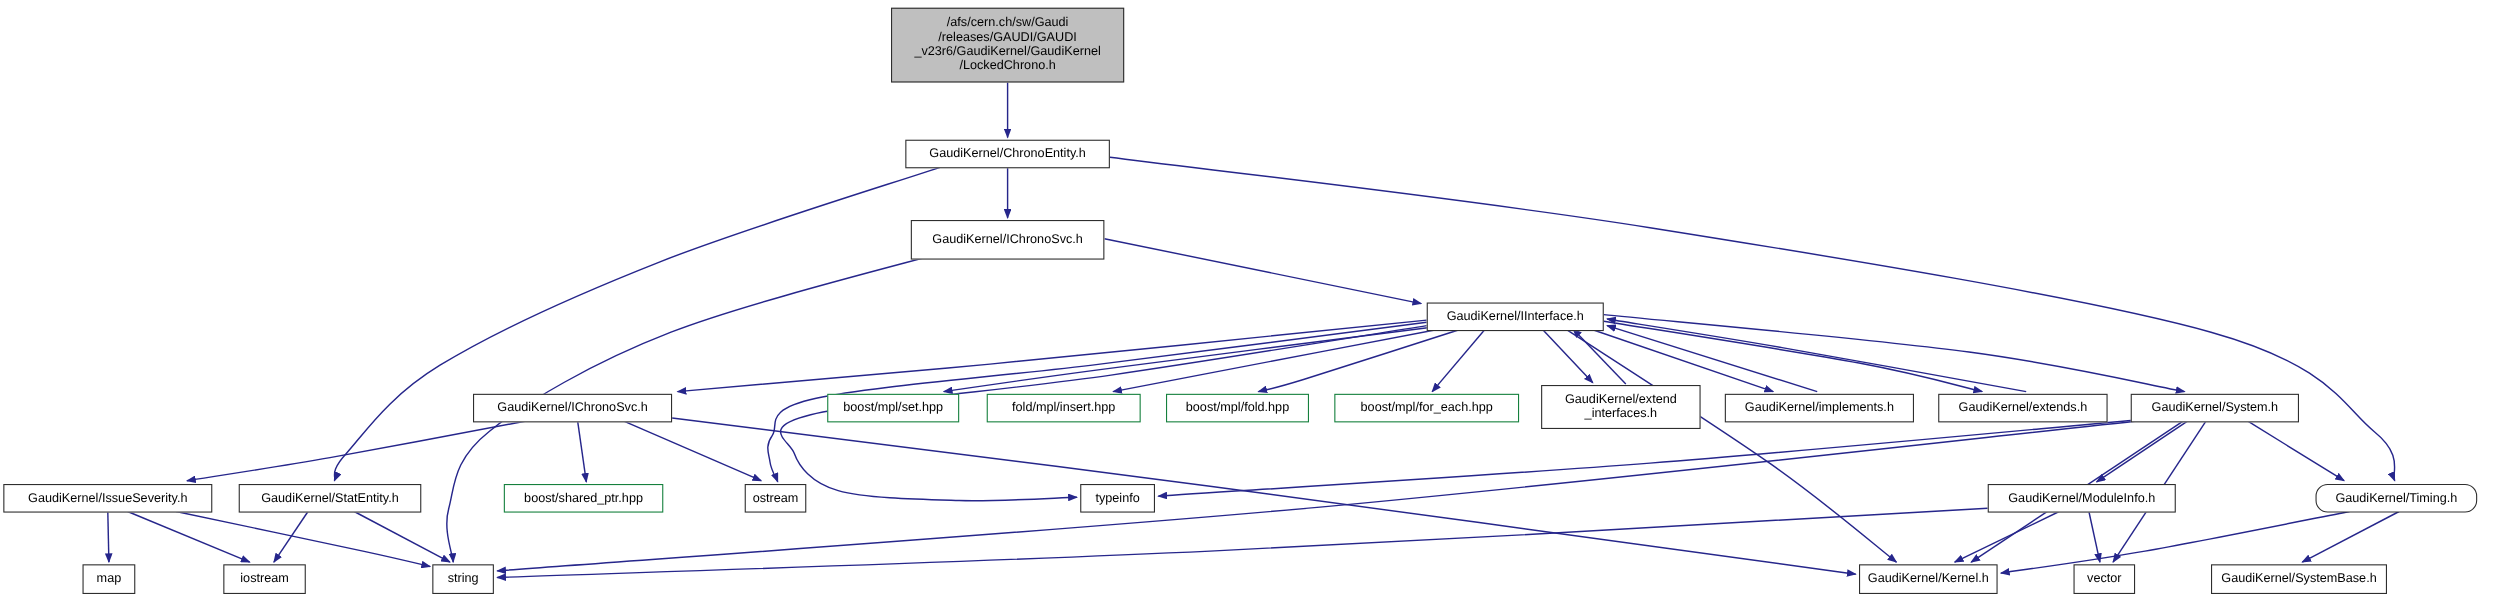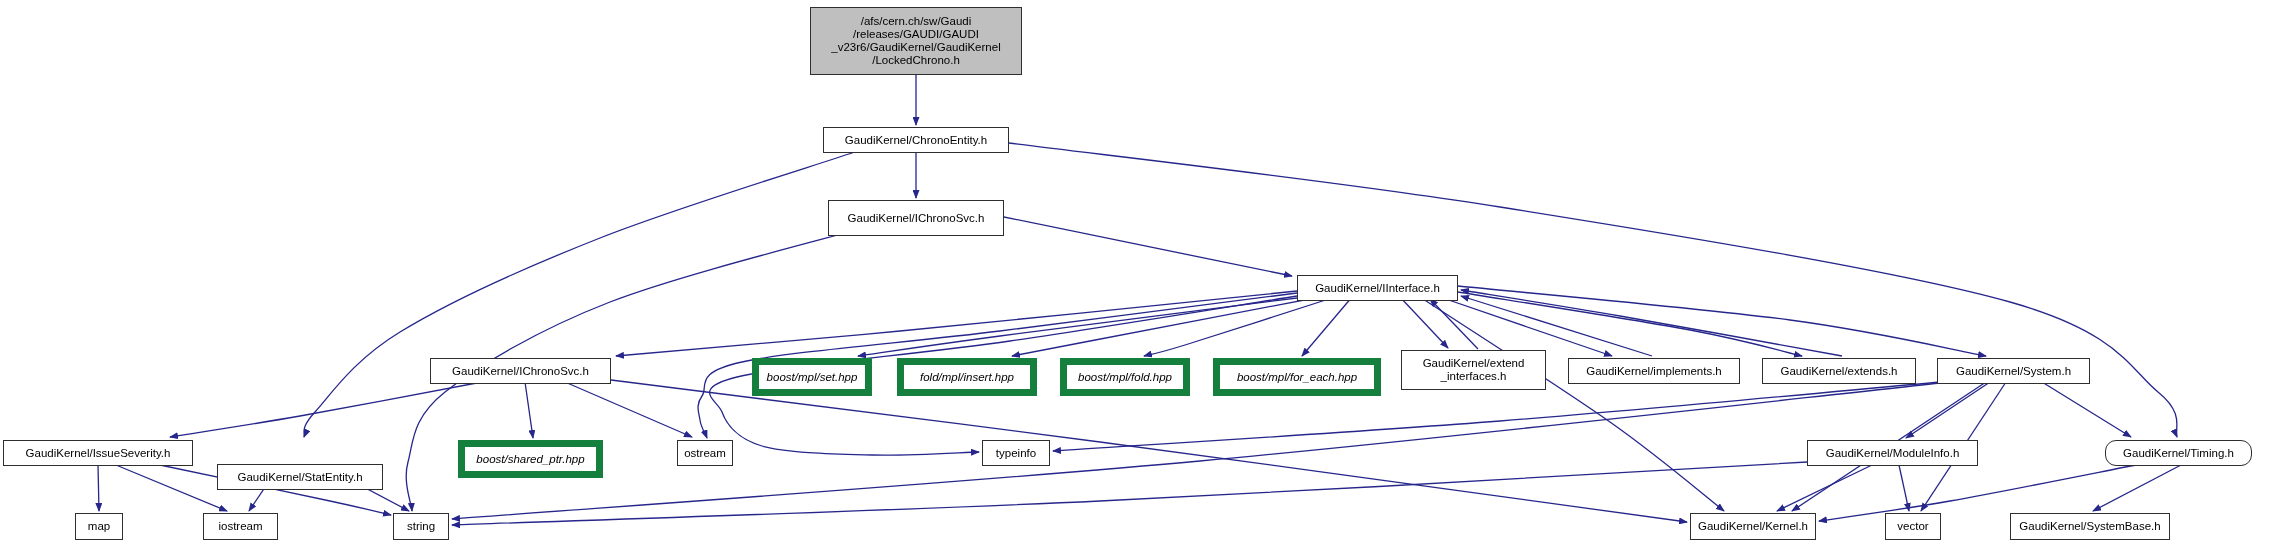--- a/index.html
+++ b/index.html
@@ -23,21 +23,21 @@
     white-space:pre-line;
     cursor:pointer;
     padding:12px 2px;
   }
   .node.root{
     background:#bfbfbf;
     border:1px solid #2e2e2e;
     cursor:default;
   }
   .node.internal{border:1.4px solid #2e2e2e;}
-  .node.ext{border:7px solid #15803d;cursor:default;font-style:italic;}
+  .node.ext{border:1px solid #15803d;cursor:default;}
 </style>
 </head>
 <body>
 
 <div id="canvas">
   <svg id="edge-layer" width="2276" height="547" viewBox="0 0 2276 547" xmlns="http://www.w3.org/2000/svg">
     <defs>
       <marker id="arrow" markerWidth="9" markerHeight="7" refX="8" refY="3.5" orient="auto" markerUnits="userSpaceOnUse">
         <path d="M0,0 L9,3.5 L0,7 z" fill="#26268b"></path>
       </marker>
@@ -98,21 +98,21 @@
       <div class="node ext" style="left: 752px; top: 358px; width: 120px; height: 24px;">boost/mpl/set.hpp</div>
       <div class="node ext" style="left: 897px; top: 358px; width: 140px; height: 24px;">fold/mpl/insert.hpp</div>
       <div class="node ext" style="left: 1060px; top: 358px; width: 130px; height: 24px;">boost/mpl/fold.hpp</div>
       <div class="node ext" style="left: 1213px; top: 358px; width: 168px; height: 24px;">boost/mpl/for_each.hpp</div>
       <div class="node internal" style="left: 1401px; top: 350px; width: 145px; height: 40px;">GaudiKernel/extend
 _interfaces.h</div>
       <div class="node internal" style="left: 1568px; top: 358px; width: 172px; height: 24px;">GaudiKernel/implements.h</div>
       <div class="node internal" style="left: 1762px; top: 358px; width: 154px; height: 24px;">GaudiKernel/extends.h</div>
       <div class="node internal" style="left: 1937px; top: 358px; width: 153px; height: 24px;">GaudiKernel/System.h</div>
       <div class="node internal" style="left: 3px; top: 440px; width: 190px; height: 25px;">GaudiKernel/IssueSeverity.h</div>
-      <div class="node internal" style="left: 217px; top: 440px; width: 166px; height: 25px; margin-top: 24px;">GaudiKernel/StatEntity.h</div>
+      <div class="node internal" style="left: 217px; top: 440px; width: 166px; height: 25px;">GaudiKernel/StatEntity.h</div>
       <div class="node ext" style="left: 458px; top: 440px; width: 145px; height: 24px;">boost/shared_ptr.hpp</div>
       <div class="node internal" style="left: 677px; top: 440px; width: 56px; height: 25px;">ostream</div>
       <div class="node internal" style="left: 982px; top: 440px; width: 68px; height: 25px;">typeinfo</div>
       <div class="node internal" style="left: 1807px; top: 440px; width: 171px; height: 25px;">GaudiKernel/ModuleInfo.h</div>
       <div class="node internal" style="left: 2105px; top: 440px; width: 147px; height: 25px; border-radius: 11px;">GaudiKernel/Timing.h</div>
       <div class="node internal" style="left: 75px; top: 513px; width: 48px; height: 27px;">map</div>
       <div class="node internal" style="left: 203px; top: 513px; width: 75px; height: 27px;">iostream</div>
       <div class="node internal" style="left: 393px; top: 513px; width: 56px; height: 27px;">string</div>
       <div class="node internal" style="left: 1690px; top: 513px; width: 126px; height: 27px;">GaudiKernel/Kernel.h</div>
       <div class="node internal" style="left: 1885px; top: 513px; width: 56px; height: 27px;">vector</div>

